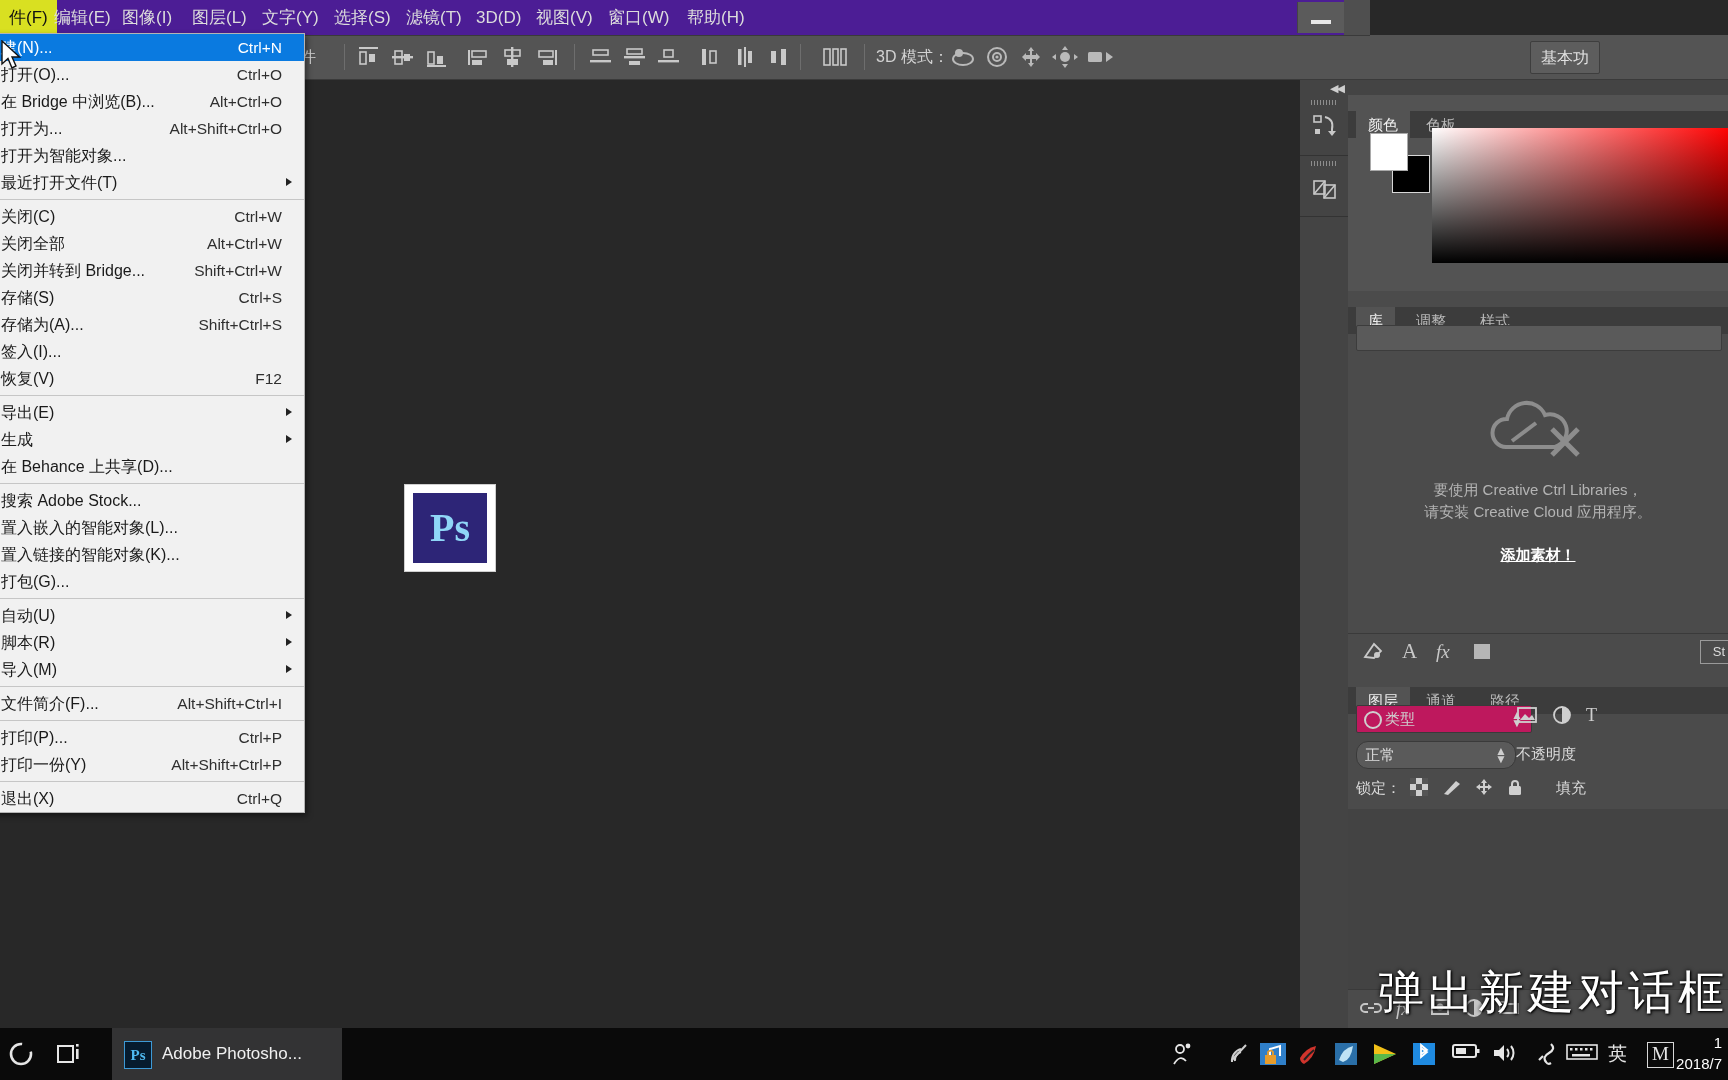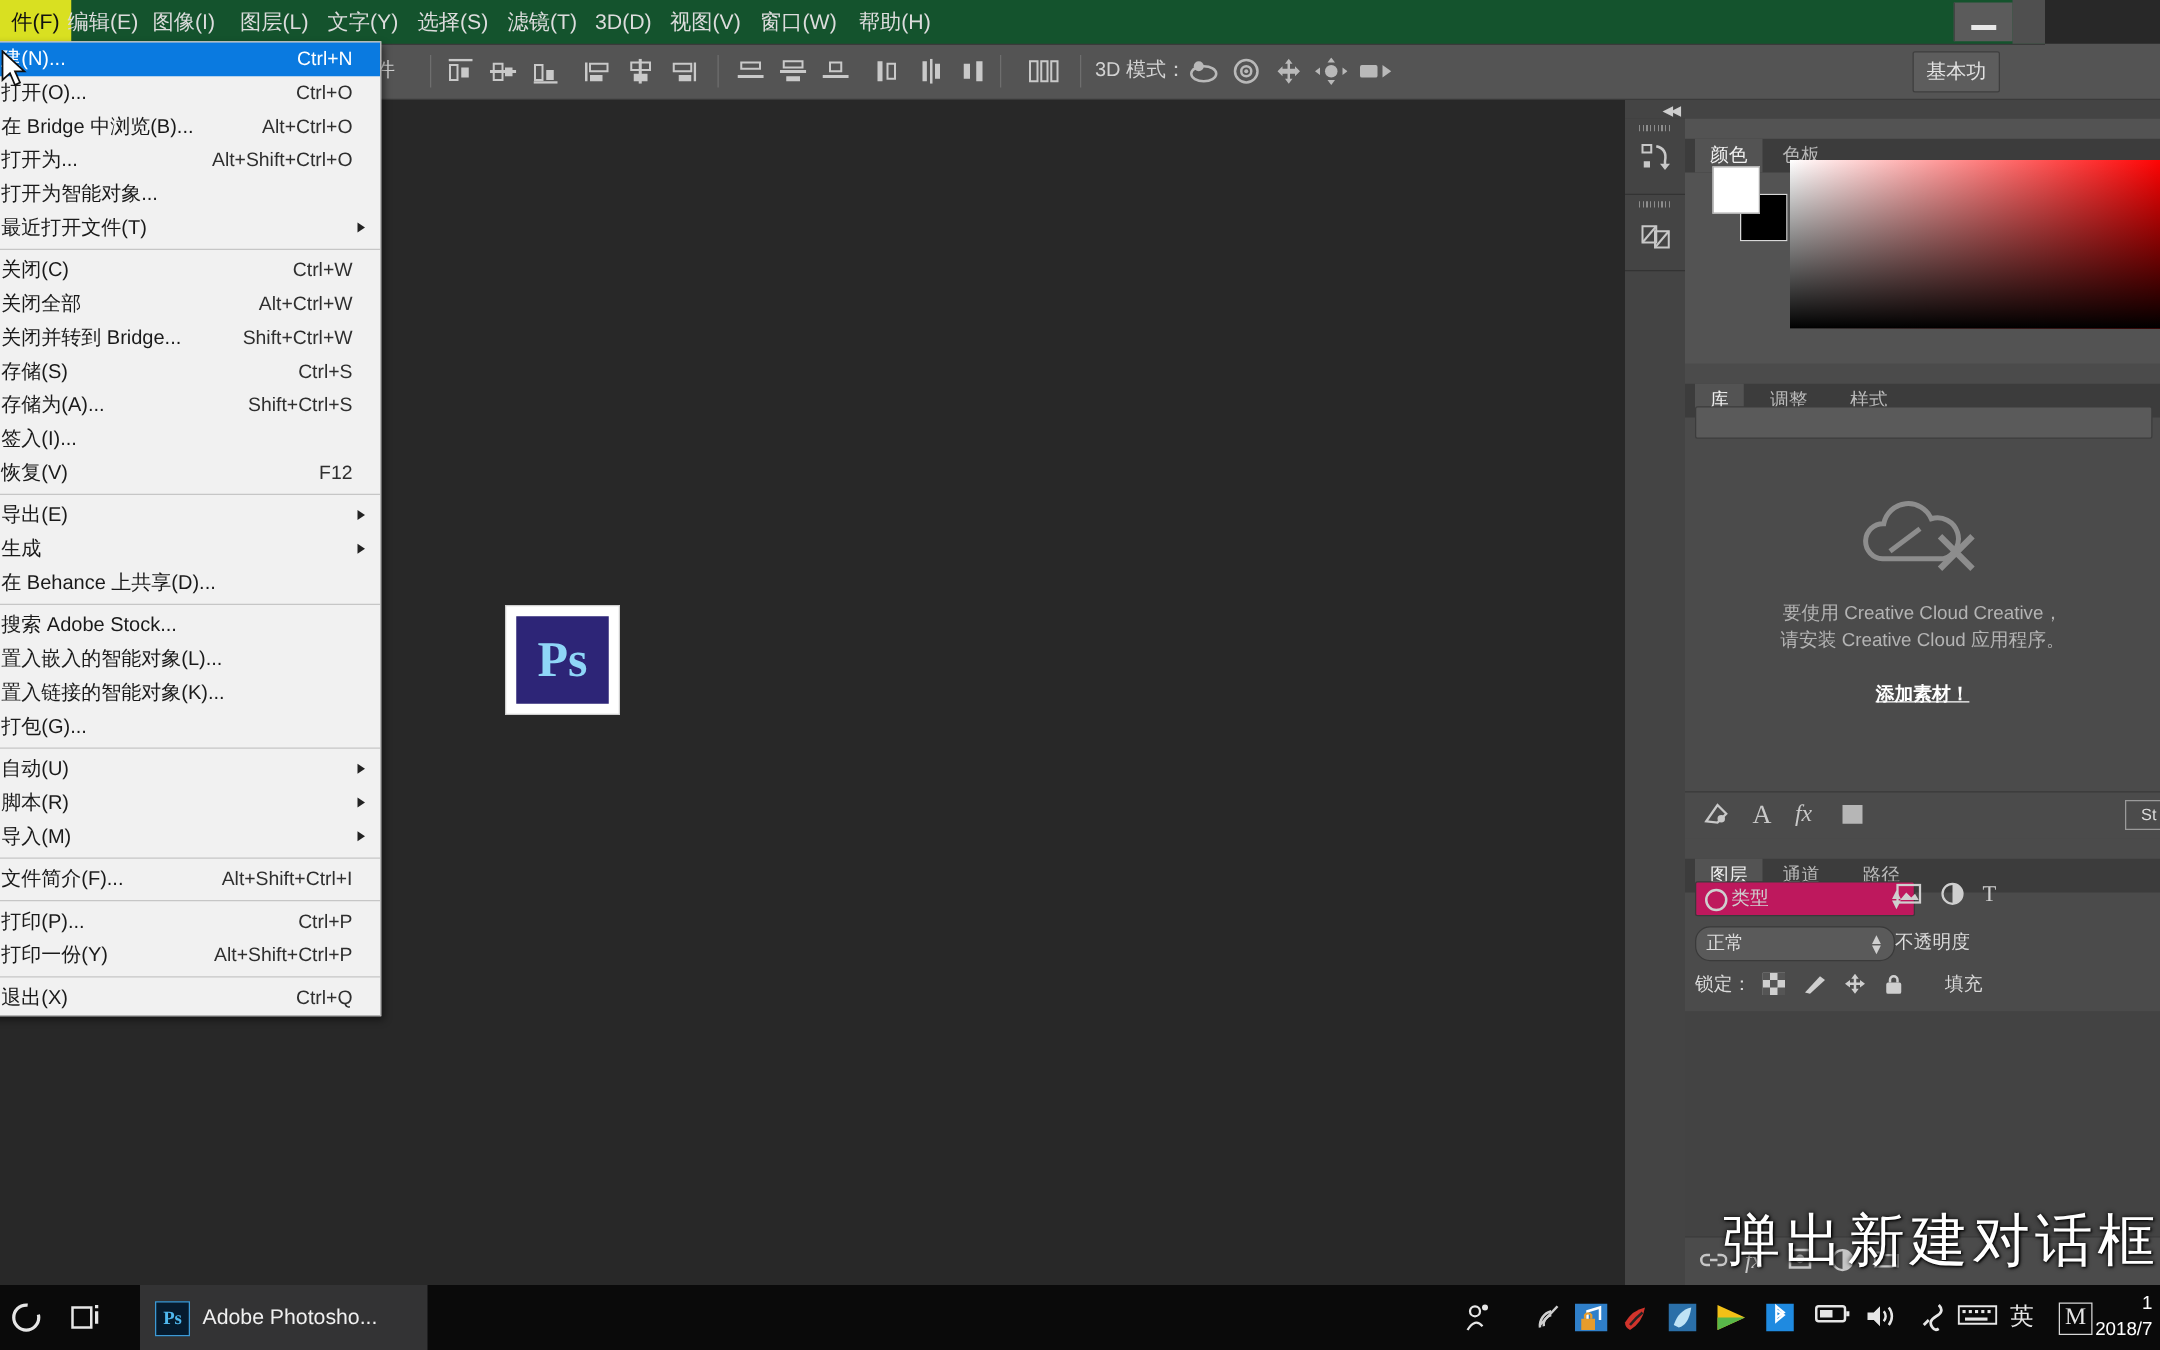--- a/index.html
+++ b/index.html
@@ -7,21 +7,21 @@
   body{
     width:1728px;height:1080px;overflow:hidden;position:relative;
     background:#262626;
     font-family:"Liberation Sans","DejaVu Sans",sans-serif;
     -webkit-font-smoothing:antialiased;
   }
   
   #app{position:absolute;left:0;top:0;width:1728px;height:1028px;background:#282828;overflow:hidden;}
 
   
-  #menubar{position:absolute;left:0;top:0;width:1636px;height:35px;background:#14532d;
+  #menubar{position:absolute;left:0;top:0;width:1370px;height:35px;background:#4c1d95;
            border-bottom:1px solid #3a3a3a;}
   #menubar .mi{position:absolute;top:0;height:35px;line-height:35px;color:#dcdcdc;font-size:17px;
                white-space:nowrap;padding:0 9px;}
   #menubar .mi.hl{background:#d9e021;color:#111;}
   #win-min{position:absolute;right:26px;top:2px;width:46px;height:31px;background:#5b5b5b;
            border-left:1px solid #444;}
   #win-min i{position:absolute;left:13px;top:18px;width:20px;height:4px;background:#e8e8e8;display:block;}
   #win-right-edge{position:absolute;right:0;top:0;width:26px;height:35px;background:#4f4f4f;}
 
   
@@ -205,21 +205,21 @@
           <span class="tb" style="left:120px">样式</span>
         </div>
         <div id="lib-search"></div>
         <div id="cc-ico">
           <svg viewBox="0 0 110 62" width="110" height="62">
             <path d="M28 48 a14 14 0 0 1 1 -28 a20 20 0 0 1 38 -4 a13 13 0 0 1 10 32 Z" fill="none" stroke="#8d8d8d" stroke-width="4"></path>
             <path d="M34 42 L58 24" fill="none" stroke="#8d8d8d" stroke-width="4"></path>
             <path d="M74 30 L100 56 M100 30 L74 56" stroke="#8d8d8d" stroke-width="5"></path>
           </svg>
         </div>
-        <div id="cc-t1">要使用 Creative Cloud Creative，</div>
+        <div id="cc-t1">要使用 Creative Ctrl Libraries，</div>
         <div id="cc-t2">请安装 Creative Cloud 应用程序。</div>
         <div id="cc-link">添加素材！</div>
         <div id="lib-toolrow">
           <span class="ti" style="left:14px">
             <svg viewBox="0 0 22 20" width="22" height="20">
               <path d="M3 16 L12 3 L19 10 L12 17 Z" fill="none" stroke="#c9c9c9" stroke-width="1.8"></path>
               <circle cx="15" cy="14" r="3" fill="#c9c9c9"></circle>
             </svg>
           </span>
           <span class="ti" style="left:54px;font-family:'Liberation Serif',serif;font-size:21px;line-height:20px">A</span>

